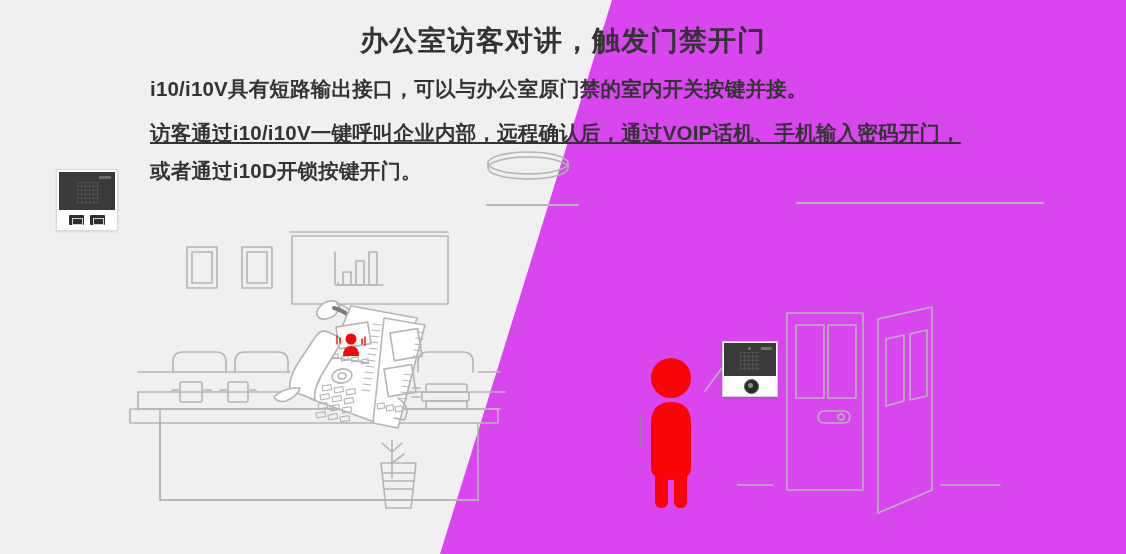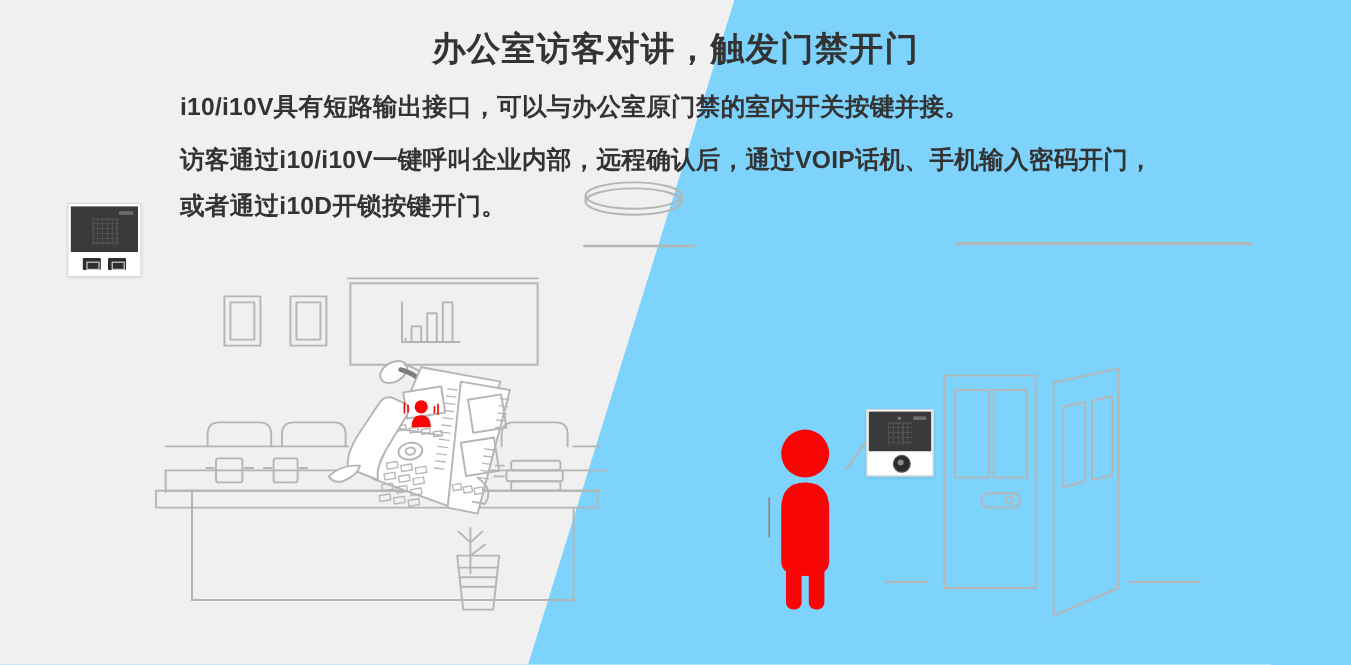--- a/index.html
+++ b/index.html
@@ -1,38 +1,38 @@
 <!DOCTYPE html>
 <html><head>
 <meta charset="utf-8">
 <style>
   html,body{margin:0;padding:0;background:#ffffff;}
   #stage{
     position:relative;width:1126px;height:554px;overflow:hidden;
-    background:#7dd3fc;
+    background:#d946ef;
     font-family:"Liberation Sans","DejaVu Sans",sans-serif;
   }
   
   #bg-diagonal{
     position:absolute;left:0;top:0;width:1126px;height:554px;
     background:#f0f0f0;
     clip-path:polygon(0 0, 612px 0, 440px 554px, 0 554px);
   }
   #scene{position:absolute;left:0;top:0;width:1126px;height:554px;}
   .txt{position:absolute;white-space:pre;color:#3c3c3c;text-align:center;}
   #title{
     left:0;top:22px;width:1126px;text-align:center;
     font-size:28px;font-weight:bold;letter-spacing:1px;color:#333333;
   }
   .body-line{
     left:150px;font-size:20.5px;font-weight:bold;color:#333333;
     letter-spacing:0.2px;
   }
   #line1{top:75px;}
-  #line2{top:119px;}
+  #line2{top:119px;text-decoration:underline;}
   #line3{top:157px;}
 
   
   #dev-left{position:absolute;left:56px;top:169px;width:62px;height:62px;}
   #dev-left .shell{
     position:absolute;inset:0;background:#ffffff;border:1px solid #d8d8d8;
     box-shadow:0 1px 2px rgba(0,0,0,.10);
   }
   #dev-left .face{
     position:absolute;left:3px;top:3px;width:56px;height:38px;background:#3a3a3a;

